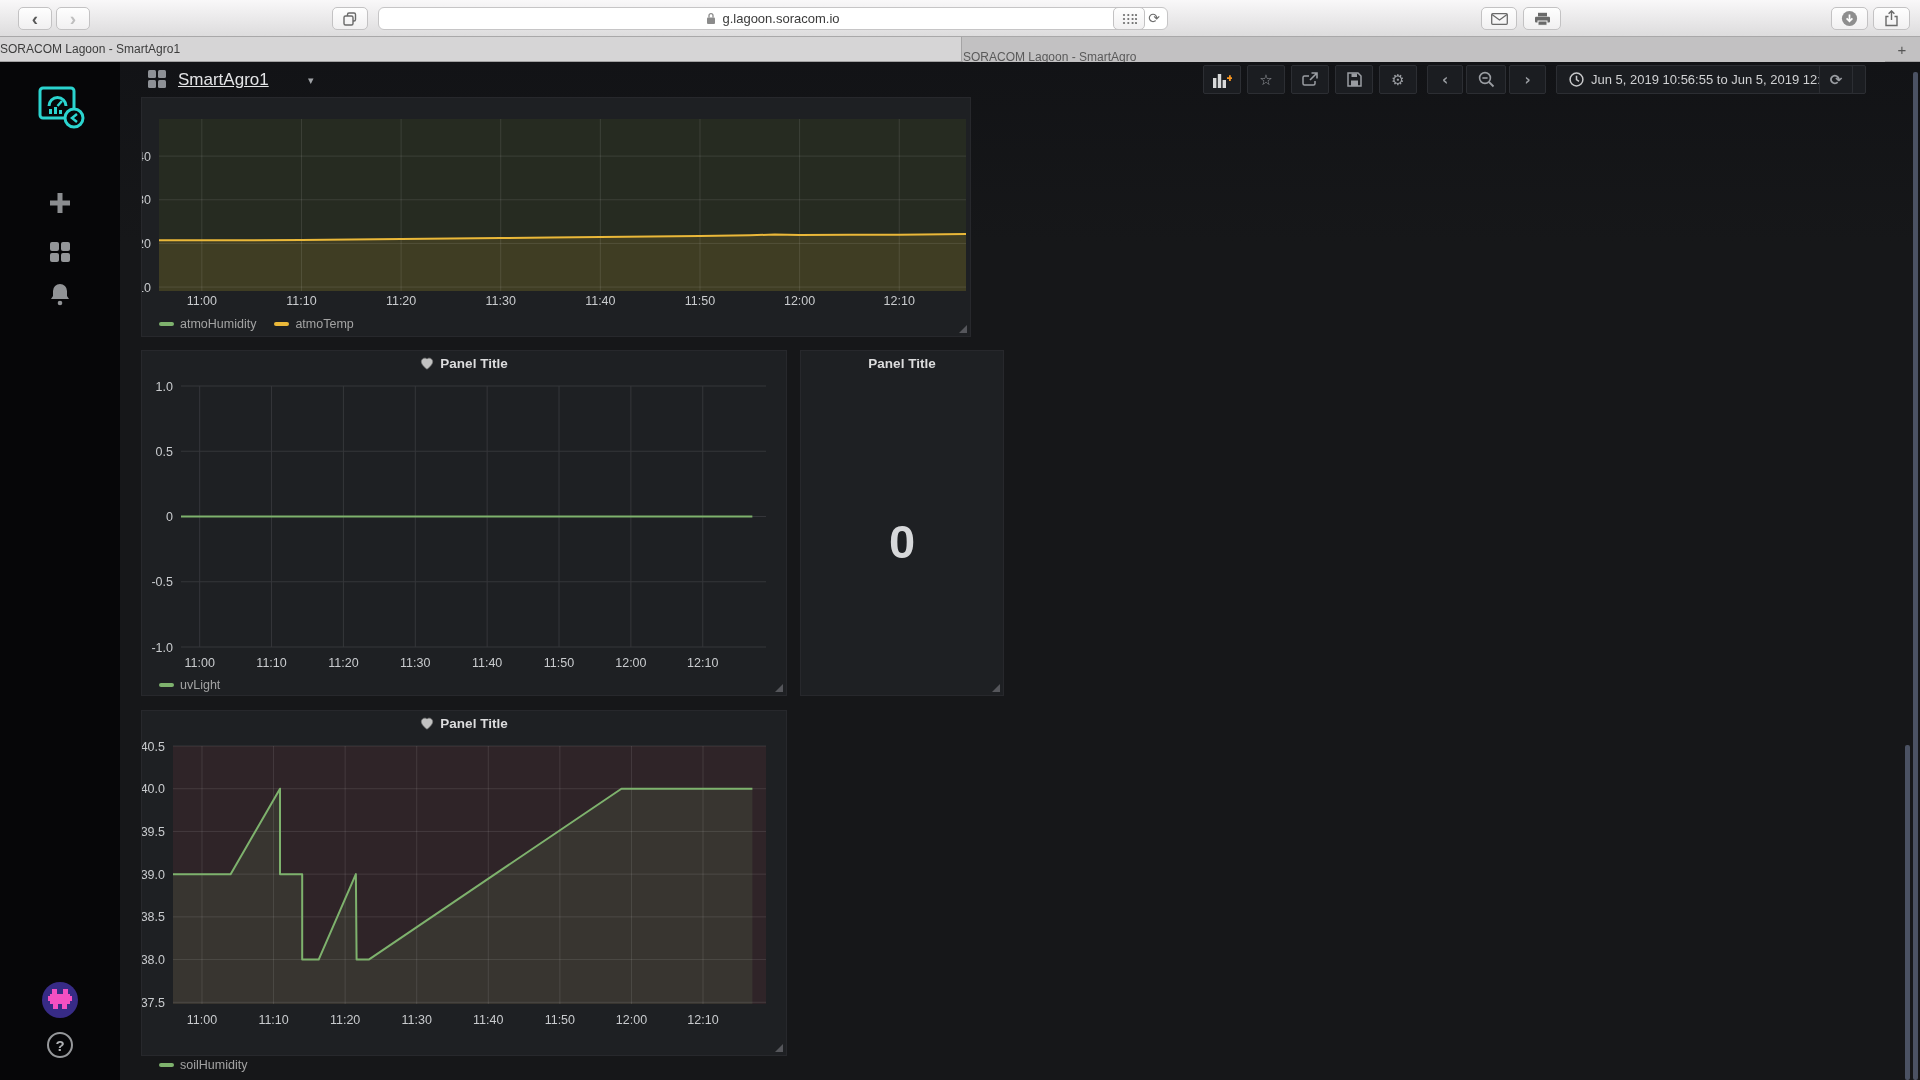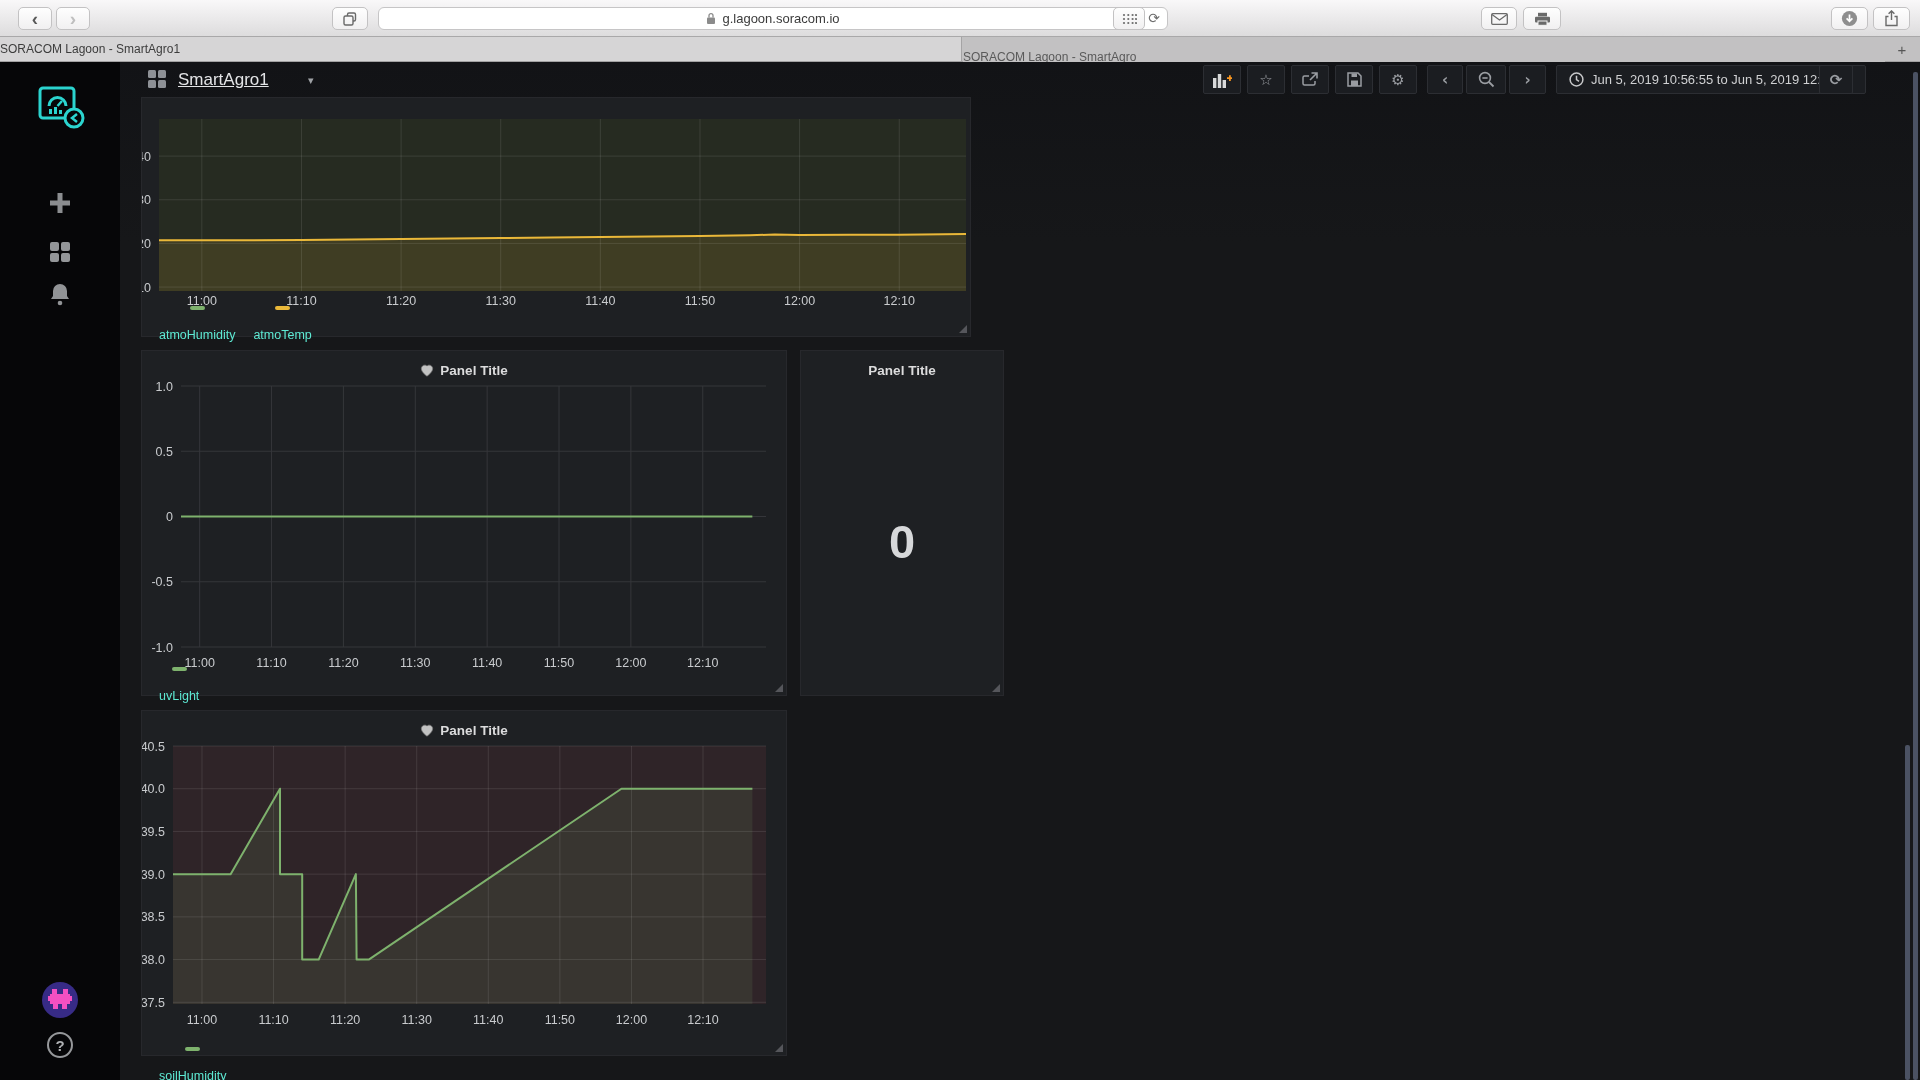--- a/index.html
+++ b/index.html
@@ -49,25 +49,25 @@
   .dash-caret { position:absolute; left:188px; top:1px; height:35px; line-height:35px; color:#9fa2a6; font-size:11px; }
   .nbtn { position:absolute; top:3px; height:29px; width:38px; background:#1b1d21; border:1px solid #2c2e33;
     border-radius:2px; display:flex; align-items:center; justify-content:center; color:#9a9da2;
     font-size:15px; font-family:"DejaVu Sans", sans-serif; }
   .timebox { position:absolute; left:1436px; top:3px; height:29px; background:#1b1d21; border:1px solid #2c2e33;
     border-radius:2px; display:flex; align-items:center; gap:7px; padding:0 12px; color:#d0d1d3; font-size:13px; }
 
   
   .panel { position:absolute; background:#1e2023; border:1px solid #27282c; }
   .ptitle { position:absolute; left:0; top:5px; width:100%; text-align:center; font-size:13.5px;
-    font-weight:bold; color:#dcdcdd; display:flex; align-items:center; justify-content:center; gap:6px;margin-top:7px; }
+    font-weight:bold; color:#dcdcdd; display:flex; align-items:center; justify-content:center; gap:6px; }
   .chart { position:absolute; left:0; }
   .chart text.tick { font-family:"Liberation Sans", sans-serif; font-size:12.5px; fill:#c9cbce; }
   .legend { position:absolute; left:17px; display:flex; gap:18px; align-items:center; height:16px; }
-  .legend-item { display:flex; align-items:center; gap:18px; font-size:12.5px; color:#5eead4;flex-direction:column; }
+  .legend-item { display:flex; align-items:center; gap:6px; font-size:12.5px; color:#a3a3a3; }
   .legend-item .dash { width:15px; height:4px; border-radius:2px; display:inline-block; }
   .resize { position:absolute; right:3px; bottom:3px; width:0; height:0;
     border-bottom:8px solid #55565b; border-left:8px solid transparent; }
   .statval { position:absolute; left:0; top:163px; width:100%; text-align:center; font-size:47px;
     font-weight:bold; color:#d7d8da; }
 
   .sb1 { position:absolute; left:1913px; top:10px; width:5px; height:1008px; background:#4b5263; border-radius:2px; }
   .sb2 { position:absolute; left:1905px; top:683px; width:5px; height:335px; background:#4b5263; border-radius:2px; }
 </style>
 </head>

